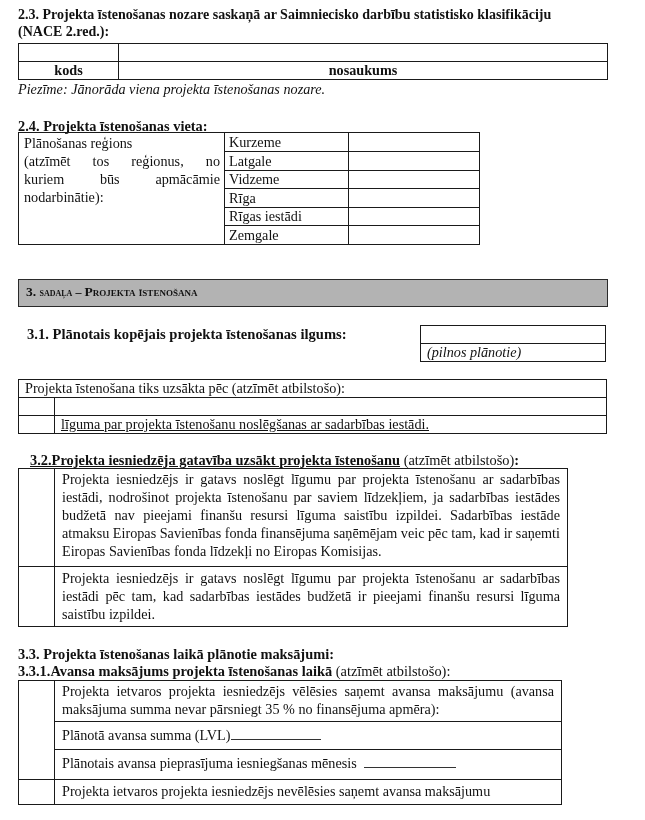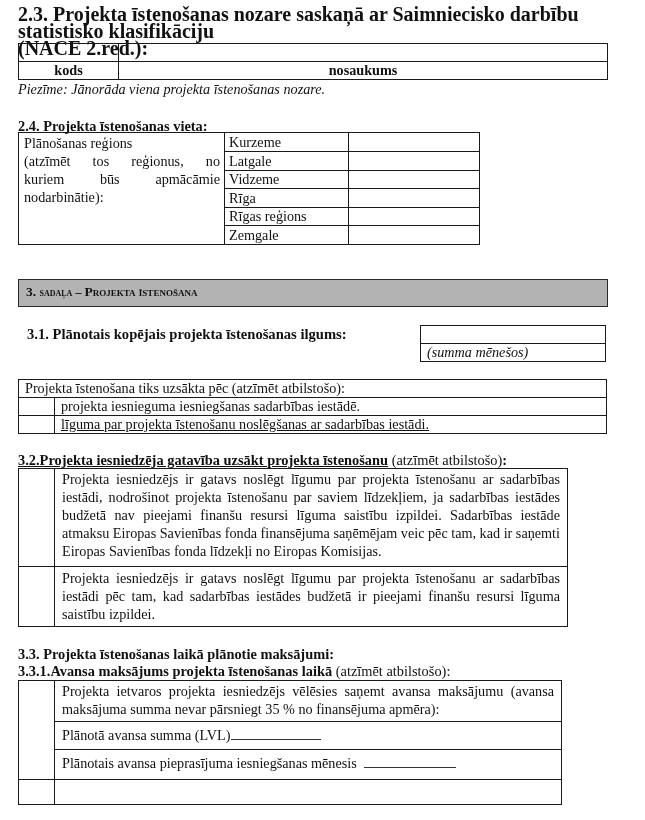--- a/index.html
+++ b/index.html
@@ -20,21 +20,21 @@
   .blank { display: inline-block; border-bottom: 1px solid #333; vertical-align: baseline; }
   .section-bar {
     position: absolute; left: 18px; top: 279px; width: 590px; height: 28px;
     background: #b3b3b3; border: 1.6px solid #2a2a2a; box-sizing: border-box;
   }
   .smallcaps { font-variant: small-caps; }
 </style>
 </head>
 <body>
 
-<div class="abs b" style="left:18px; top:6px; width:600px; font-size:20px; line-height:17px;">
+<div class="abs b" style="left:18px; top:6px; width:600px; font-size:14px; line-height:17px;">
   <div>2.3. Projekta īstenošanas nozare saskaņā ar Saimniecisko darbību statistisko klasifikāciju</div>
   <div>(NACE 2.red.):</div>
 </div>
 
 <div class="tbl" style="left:18px; top:43px; width:590px; height:37px;">
   <div class="hline" style="top:17px;"></div>
   <div class="vline" style="left:99px;"></div>
   <div class="cell" style="left:0; top:0; width:99px; height:17px;"></div>
   <div class="cell" style="left:100px; top:0; right:0; height:17px;"></div>
   <div class="cell b" style="left:0; top:17px; width:99px; height:18px; text-align:center; line-height:18px;">kods</div>
@@ -58,21 +58,21 @@
     <div>Plānošanas reģions</div>
     <div class="justfull">(atzīmēt tos reģionus, no</div>
     <div class="justfull">kuriem būs apmācāmie</div>
     <div>nodarbinātie):</div>
   </div>
 
   <div class="cell" style="left:210px; top:0px; height:18px;">Kurzeme</div>
   <div class="cell" style="left:210px; top:18.5px; height:18px;">Latgale</div>
   <div class="cell" style="left:210px; top:37px; height:18px;">Vidzeme</div>
   <div class="cell" style="left:210px; top:55.5px; height:18px;">Rīga</div>
-  <div class="cell" style="left:210px; top:74px; height:18px;">Rīgas reģions</div>
+  <div class="cell" style="left:210px; top:74px; height:18px;">Rīgas iestādi</div>
   <div class="cell" style="left:210px; top:92.5px; height:18px;">Zemgale</div>
 
   <div class="cell" style="left:331px; top:0; right:0; height:18px;"></div>
   <div class="cell" style="left:331px; top:18.5px; right:0; height:18px;"></div>
   <div class="cell" style="left:331px; top:37px; right:0; height:18px;"></div>
   <div class="cell" style="left:331px; top:55.5px; right:0; height:18px;"></div>
   <div class="cell" style="left:331px; top:74px; right:0; height:18px;"></div>
   <div class="cell" style="left:331px; top:92.5px; right:0; height:18px;"></div>
 </div>
 
@@ -81,36 +81,35 @@
     <span>3.</span>
     <span class="smallcaps" style="font-size:12px;">sadaļa – </span><span class="smallcaps">Projekta īstenošana</span>
   </div>
 </div>
 
 <div class="abs b" style="left:27px; top:325px; font-size:14.6px;text-align:right;">3.1. Plānotais kopējais projekta īstenošanas ilgums:</div>
 
 <div class="tbl" style="left:420px; top:325px; width:186px; height:37px;">
   <div class="hline" style="top:17px;"></div>
   <div class="cell" style="left:0; top:0; right:0; height:17px;"></div>
-  <div class="cell i" style="left:6px; top:17px; height:18px; line-height:18px;">(summa mēnešos)</div>
+  <div class="cell i" style="left:6px; top:17px; height:18px; line-height:18px;">(pilnos plānotie)</div>
 </div>
 
 <div class="tbl" style="left:18px; top:379px; width:589px; height:55px;">
   <div class="hline" style="top:17px;"></div>
   <div class="hline" style="top:35px;"></div>
   <div class="vline" style="left:35px; top:17px;"></div>
   <div class="cell" style="left:6px; top:0; height:17px; line-height:17px;">Projekta īstenošana tiks uzsākta pēc (atzīmēt atbilstošo):</div>
   <div class="cell" style="left:0; top:18px; width:35px; height:17px;"></div>
-  <div class="cell" style="left:42px; top:18px; height:17px; line-height:17px;">projekta iesnieguma iesniegšanas sadarbības iestādē.</div>
   <div class="cell" style="left:0; top:36px; width:35px; height:17px;"></div>
   <div class="cell" style="left:42px; top:36px; height:17px; line-height:17px;text-decoration:underline;">līguma par projekta īstenošanu noslēgšanas ar sadarbības iestādi.</div>
 </div>
 
 <div class="abs" style="left:18px; top:451px; font-size:14.4px;">
-  <span class="b" style="text-decoration:underline;">3.2.Projekta iesniedzēja gatavība uzsākt projekta īstenošanu</span><span> (atzīmēt atbilstošo)</span><span class="b">:</span>
+  <span class="b" style="text-decoration:underline;margin-left:12px;">3.2.Projekta iesniedzēja gatavība uzsākt projekta īstenošanu</span><span> (atzīmēt atbilstošo)</span><span class="b">:</span>
 </div>
 
 <div class="tbl" style="left:18px; top:468px; width:550px; height:159px;">
   <div class="vline" style="left:35px;"></div>
   <div class="hline" style="top:97px;"></div>
   <div class="cell" style="left:0; top:0; width:35px; height:97px;"></div>
   <div class="cell just" style="left:43px; top:1px; right:7px;">Projekta iesniedzējs ir gatavs noslēgt līgumu par projekta īstenošanu ar sadarbības iestādi, nodrošinot projekta īstenošanu par saviem līdzekļiem, ja sadarbības iestādes budžetā nav pieejami finanšu resursi līguma saistību izpildei. Sadarbības iestāde atmaksu Eiropas Savienības fonda finansējuma saņēmējam veic pēc tam, kad ir saņemti Eiropas Savienības fonda līdzekļi no Eiropas Komisijas.</div>
   <div class="cell" style="left:0; top:98px; width:35px; height:59px;"></div>
   <div class="cell just" style="left:43px; top:100px; right:7px;">Projekta iesniedzējs ir gatavs noslēgt līgumu par projekta īstenošanu ar sadarbības iestādi pēc tam, kad sadarbības iestādes budžetā ir pieejami finanšu resursi līguma saistību izpildei.</div>
 </div>
@@ -132,13 +131,14 @@
   <div class="cell" style="left:43px; top:44px; right:7px;">
     <span>Plānotā avansa summa (LVL)</span><span class="blank" style="width:90px; height:14px;"></span>
   </div>
 
   <div class="cell" style="left:43px; top:72px; right:7px;">
     <span>Plānotais avansa pieprasījuma iesniegšanas mēnesis</span>
     <span class="blank" style="width:92px; height:14px; margin-left:4px;"></span>
   </div>
 
   <div class="cell" style="left:0; top:99px; width:35px; height:24px;"></div>
+  <div class="cell" style="left:43px; top:101px; right:7px;">Projekta ietvaros projekta iesniedzējs nevēlēsies saņemt avansa maksājumu</div>
 </div>
 
 </body></html>

